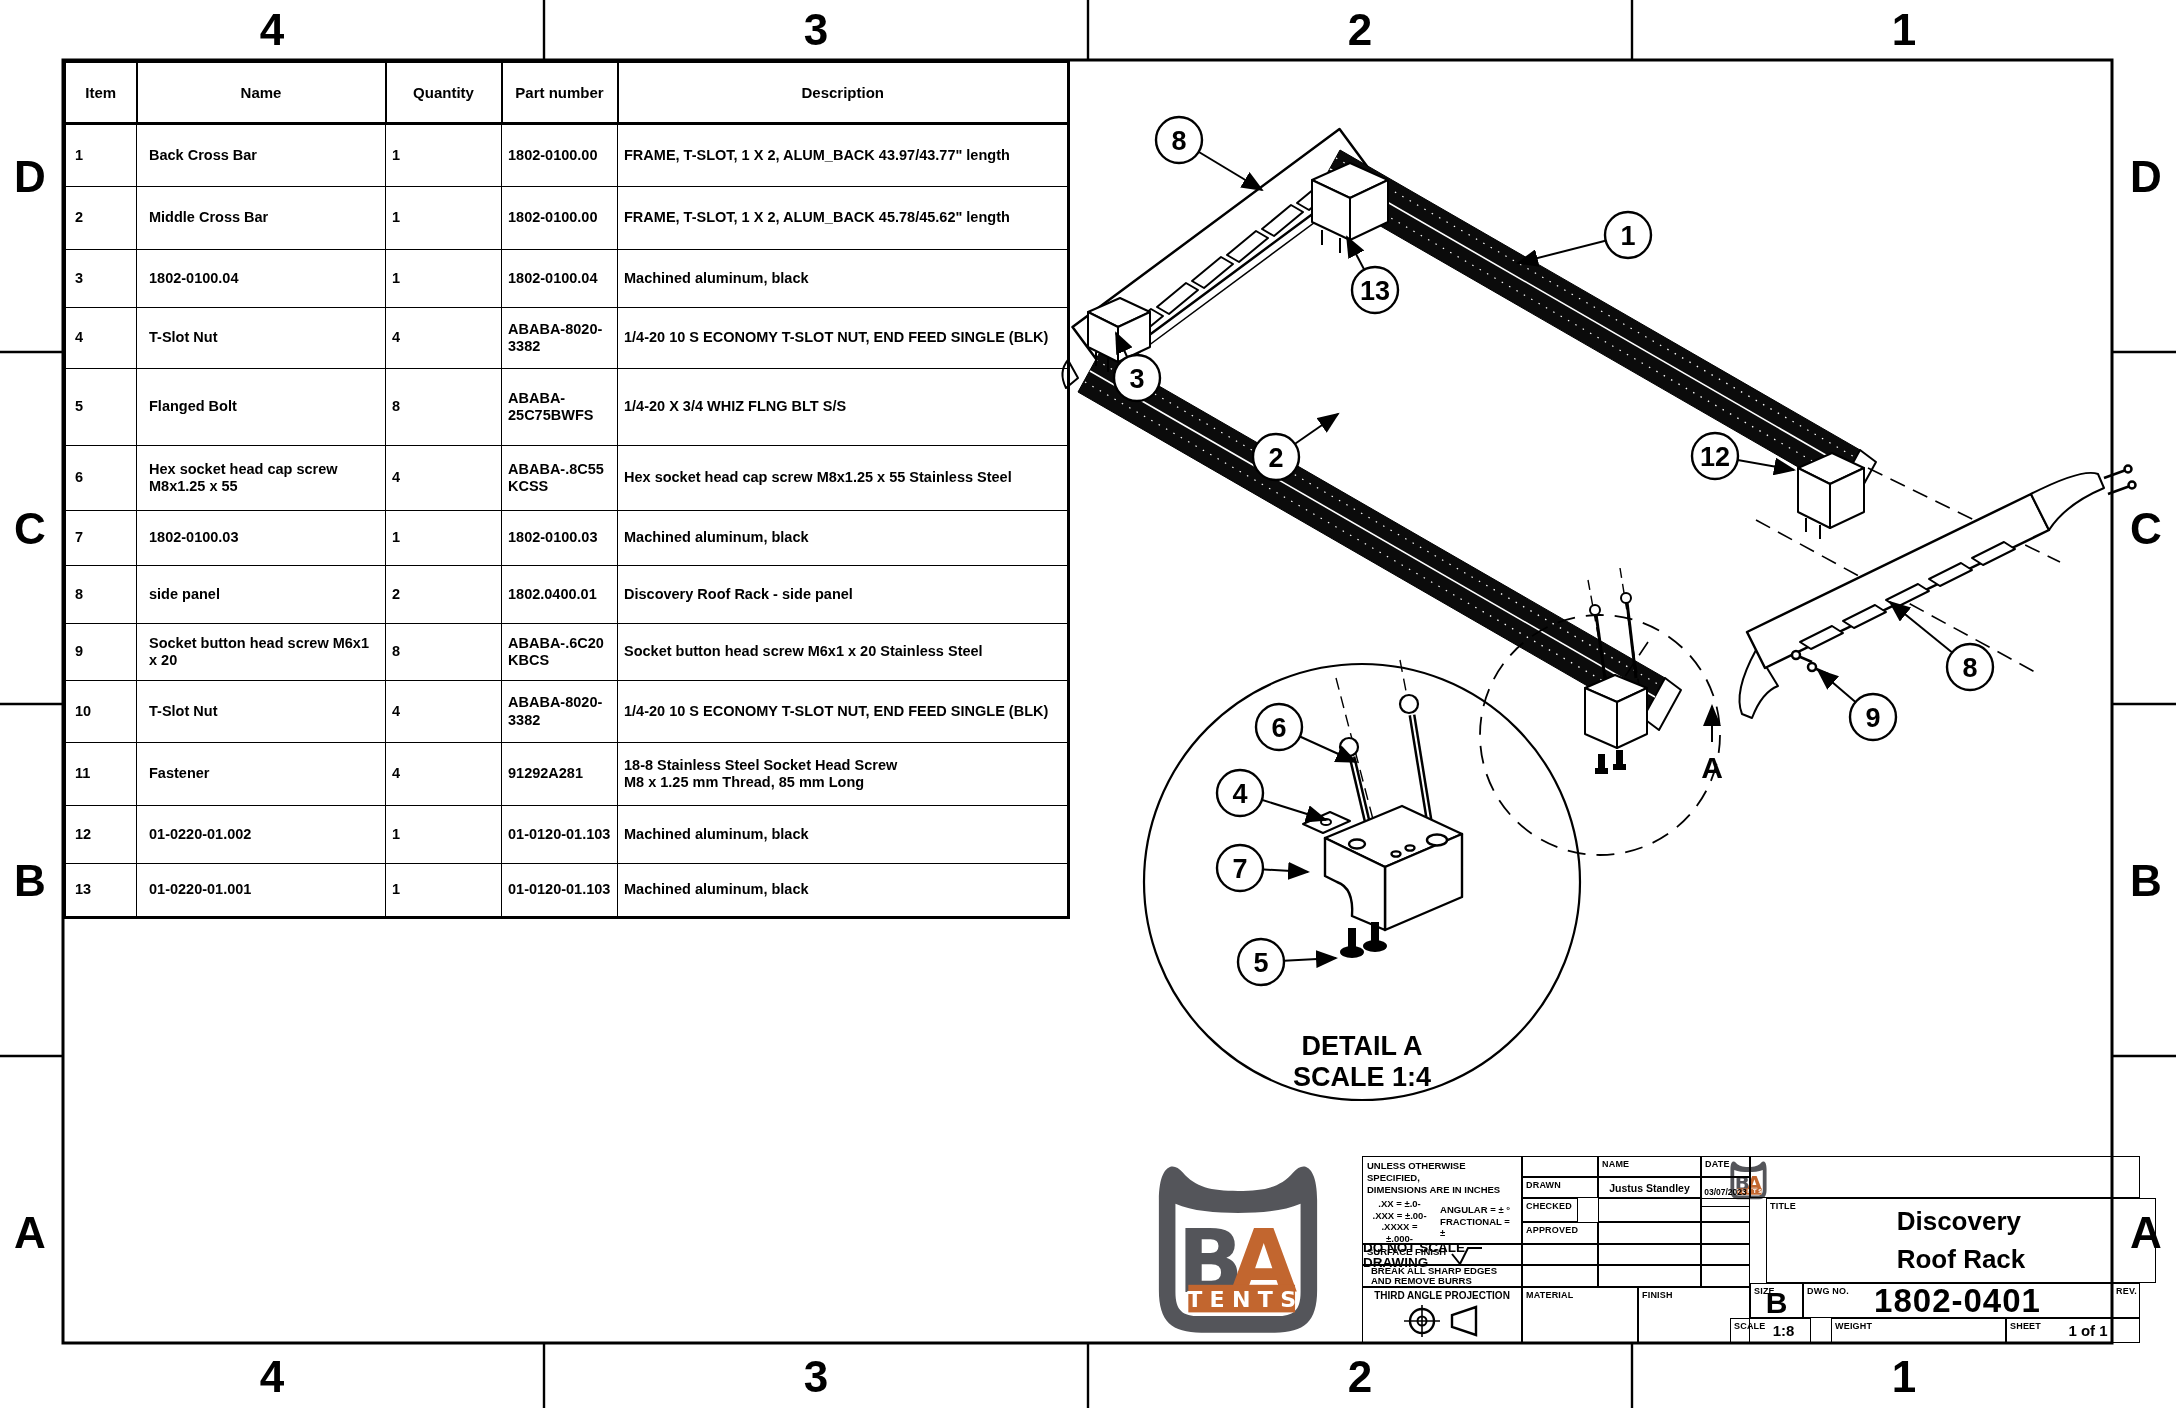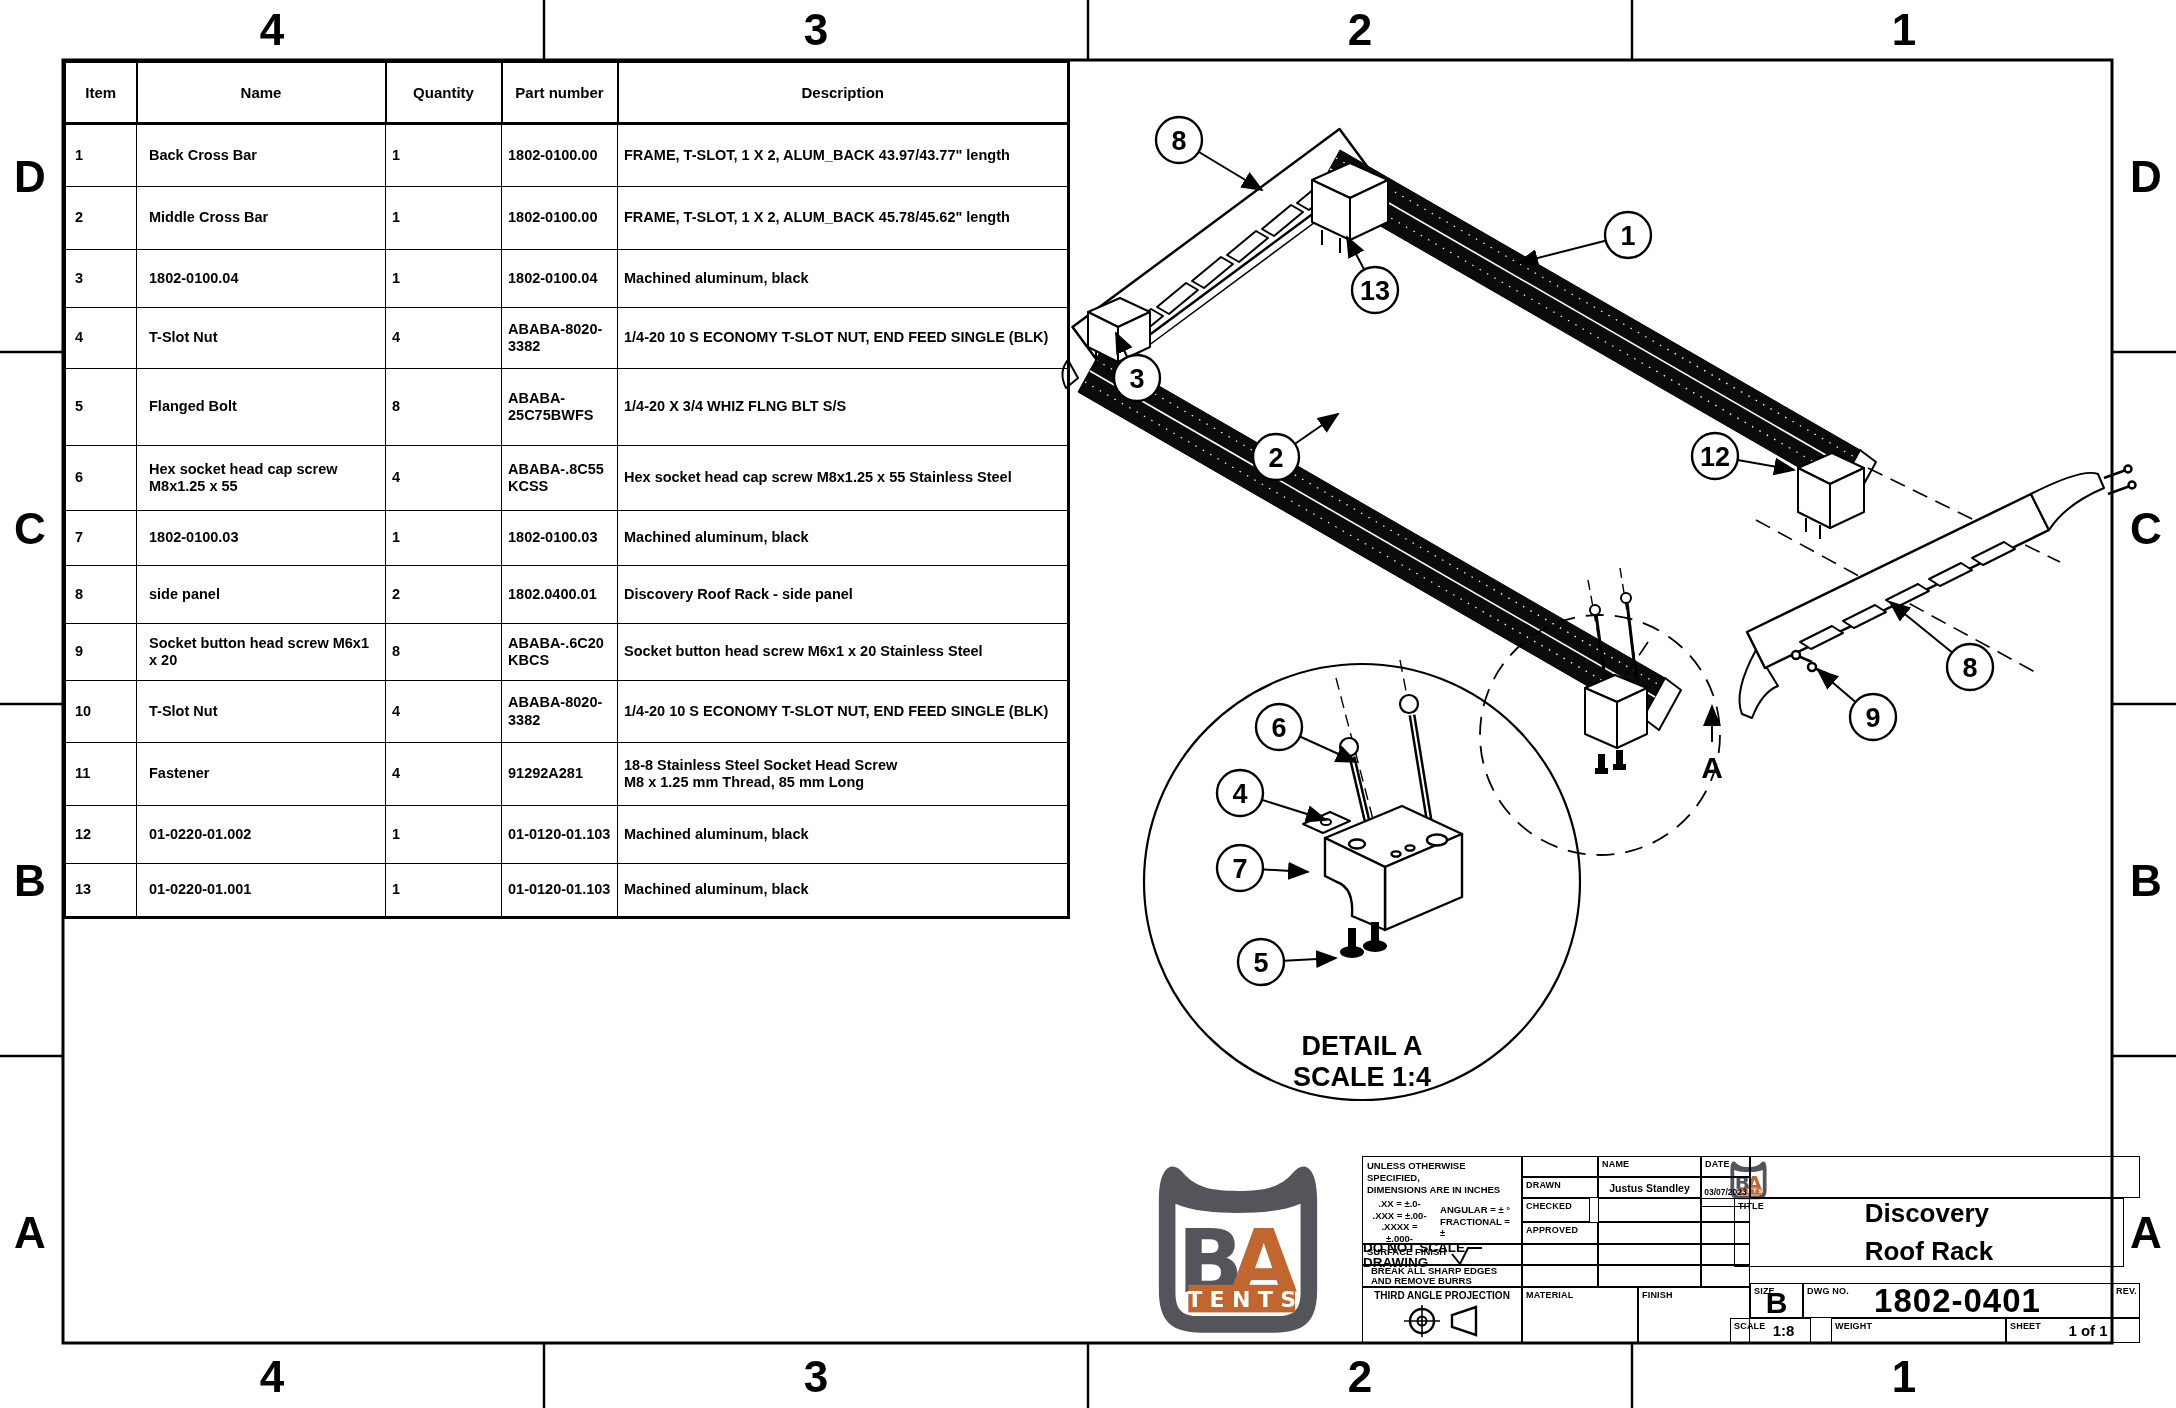--- a/index.html
+++ b/index.html
@@ -487,21 +487,21 @@
   <div class="cell" style="left:160px;top:21px;width:76px;height:21px;">
     <span class="lbl">DRAWN</span>
     </div>
   <div class="cell" style="left:236px;top:21px;width:103px;height:21px;">
     <div class="cv-center" style="font-size:10.5px;font-weight:bold;">Justus Standley</div>
     </div>
   <div class="cell" style="left:339px;top:21px;width:49px;height:30px;">
     <div class="cv-center" style="font-size:8.5px;font-weight:bold;">03/07/2023</div>
     </div>
 
-  <div class="cell" style="left:160px;top:42px;width:68px;height:24px;">
+  <div class="cell" style="left:160px;top:42px;width:56px;height:24px;">
     <span class="lbl">CHECKED</span>
     </div>
   <div class="cell" style="left:236px;top:42px;width:103px;height:24px;"></div>
   <div class="cell" style="left:339px;top:42px;width:49px;height:24px;"></div>
 
   <div class="cell" style="left:160px;top:66px;width:76px;height:22px;">
     <span class="lbl">APPROVED</span>
     </div>
   <div class="cell" style="left:236px;top:66px;width:103px;height:22px;"></div>
   <div class="cell" style="left:339px;top:66px;width:49px;height:22px;"></div>
@@ -514,21 +514,21 @@
   <div class="cell" style="left:339px;top:109px;width:49px;height:22px;"></div>
 
   <div class="cell" style="left:160px;top:131px;width:116px;height:56px;">
     <span class="lbl">MATERIAL</span>
     </div>
   <div class="cell" style="left:276px;top:131px;width:112px;height:56px;">
     <span class="lbl">FINISH</span>
     </div>
 
   <div class="cell" style="left:388px;top:0;width:390px;height:42px;"></div>
-  <div class="cell" style="left:372px;top:42px;width:390px;height:69px;">
+  <div class="cell" style="left:404px;top:42px;width:390px;height:85px;">
     <span class="lbl">TITLE</span>
     <div class="cv-center ttl">
       <div>
         <div>Discovery</div>
         <div>Roof Rack</div>
       </div>
     </div>
   </div>
   <div class="cell" style="left:388px;top:127px;width:53px;height:35px;">
     <span class="lbl">SIZE</span>

